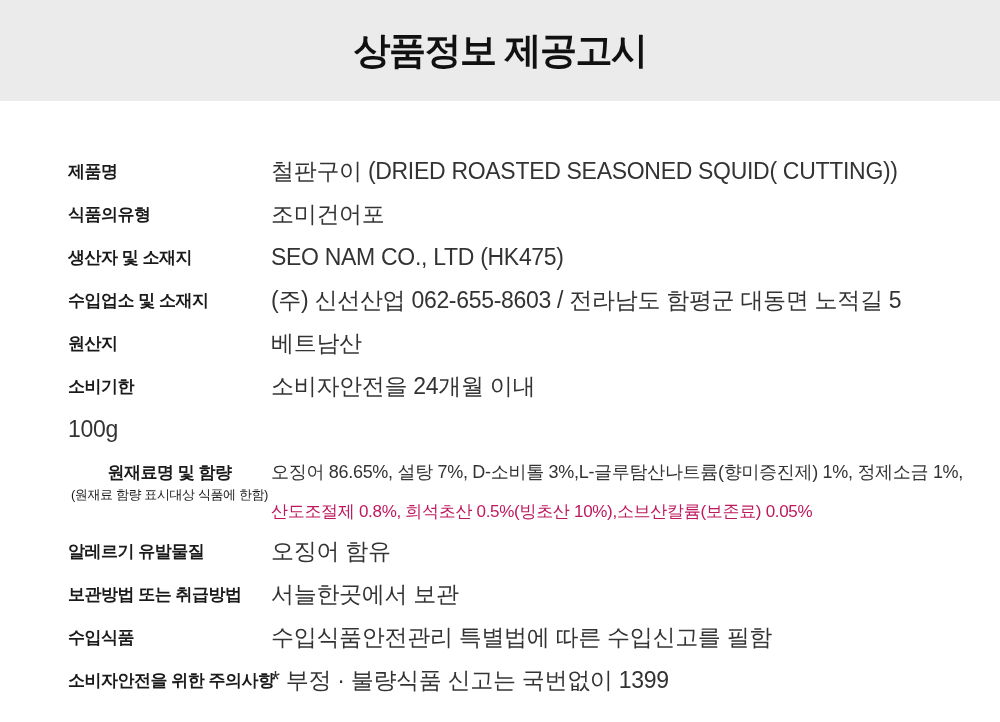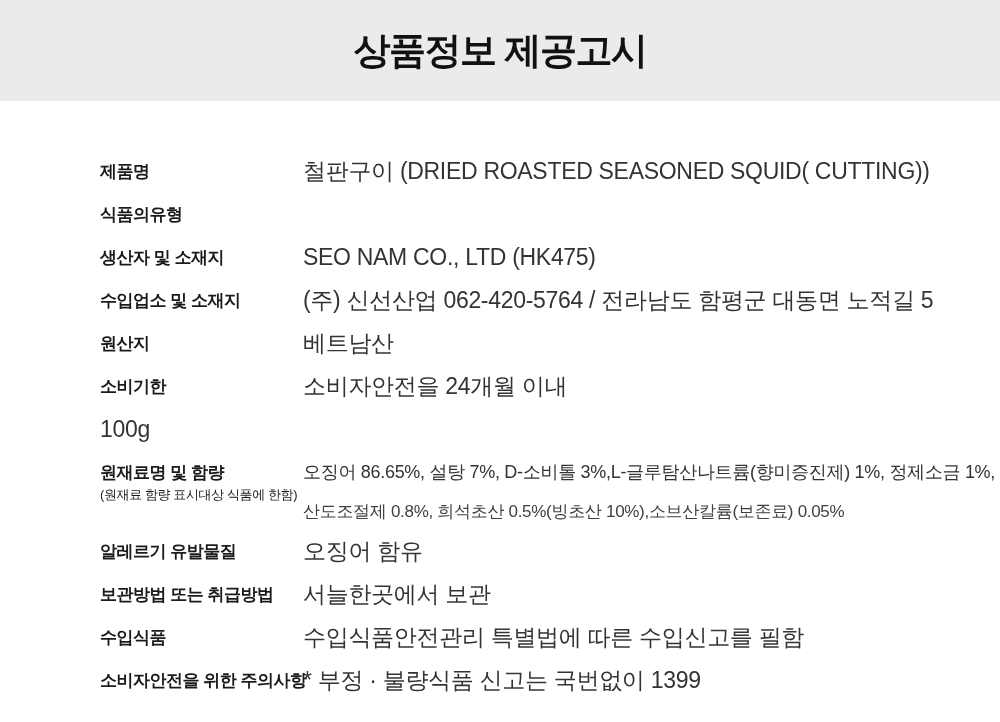--- a/index.html
+++ b/index.html
@@ -24,21 +24,21 @@
     justify-content: center;
   }
   .page-title {
     font-size: 37px;
     font-weight: 800;
     color: #111111;
     letter-spacing: -1.5px;
     line-height: 1;
   }
   .content {
-    padding: 49px 30px 0 100px;
+    padding: 49px 30px 0 68px;
   }
   .info-row {
     display: grid;
     grid-template-columns: 203px 1fr;
     align-items: start;
   }
   .info-label {
     font-size: 17px;
     font-weight: 700;
     color: #1a1a1a;
@@ -50,20 +50,21 @@
     font-size: 23px;
     font-weight: 400;
     color: #333333;
     letter-spacing: -0.3px;
     line-height: 43px;
     white-space: nowrap;
   }
   
   .info-row.multi .label-wrap {
     padding-top: 0;
+    text-align: center;
   }
   .info-row.multi .info-label {
     line-height: 30px;
     padding-top: 7px;
   }
   .label-note {
     font-size: 13px;
     font-weight: 400;
     color: #1a1a1a;
     letter-spacing: -0.4px;
@@ -74,21 +75,21 @@
     font-size: 18px;
     font-weight: 400;
     color: #333333;
     letter-spacing: -0.3px;
     line-height: 43px;
     white-space: nowrap;
   }
   .value-line-2 {
     font-size: 17px;
     font-weight: 400;
-    color: #404040;
+    color: #be185d;
     letter-spacing: -0.3px;
     line-height: 36px;
     white-space: nowrap;
   }
 </style>
 </head>
 <body>
 
 <div class="page">
 
@@ -98,30 +99,31 @@
 
   <div class="content">
 
     <div class="info-row">
       <div class="info-label">제품명</div>
       <div class="info-value">철판구이 (DRIED ROASTED SEASONED SQUID( CUTTING))</div>
     </div>
 
     <div class="info-row">
       <div class="info-label">식품의유형</div>
+      <div class="info-value">조미건어포</div>
     </div>
 
     <div class="info-row">
       <div class="info-label">생산자 및 소재지</div>
       <div class="info-value">SEO NAM CO., LTD (HK475)</div>
     </div>
 
     <div class="info-row">
       <div class="info-label">수입업소 및 소재지</div>
-      <div class="info-value">(주) 신선산업 062-420-5764 / 전라남도 함평군 대동면 노적길 5</div>
+      <div class="info-value">(주) 신선산업 062-655-8603 / 전라남도 함평군 대동면 노적길 5</div>
     </div>
 
     <div class="info-row">
       <div class="info-label">원산지</div>
       <div class="info-value">베트남산</div>
     </div>
 
     <div class="info-row">
       <div class="info-label">소비기한</div>
       <div class="info-value">소비자안전을 24개월 이내</div>

